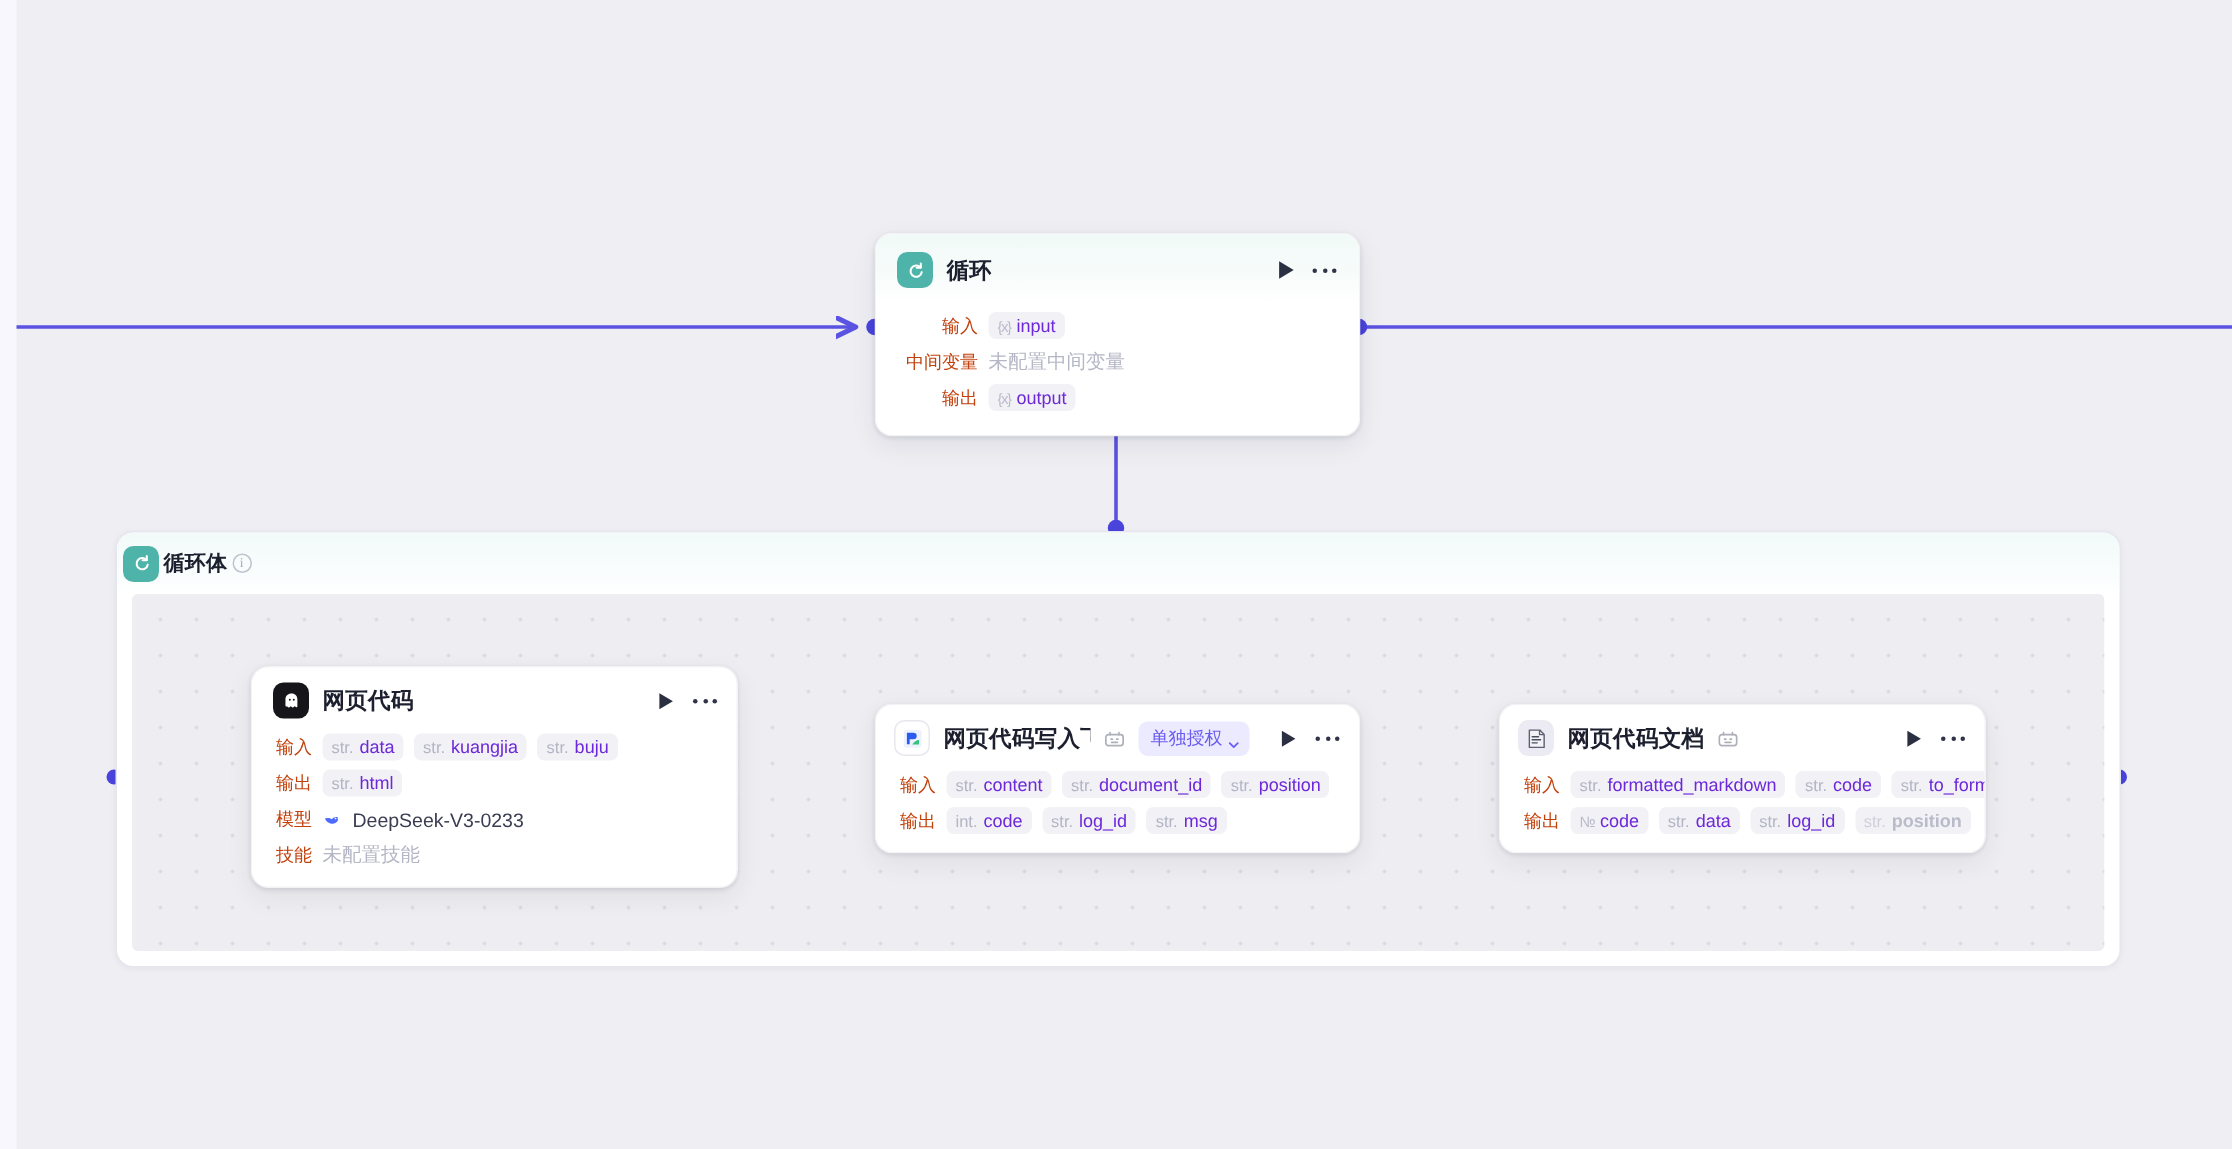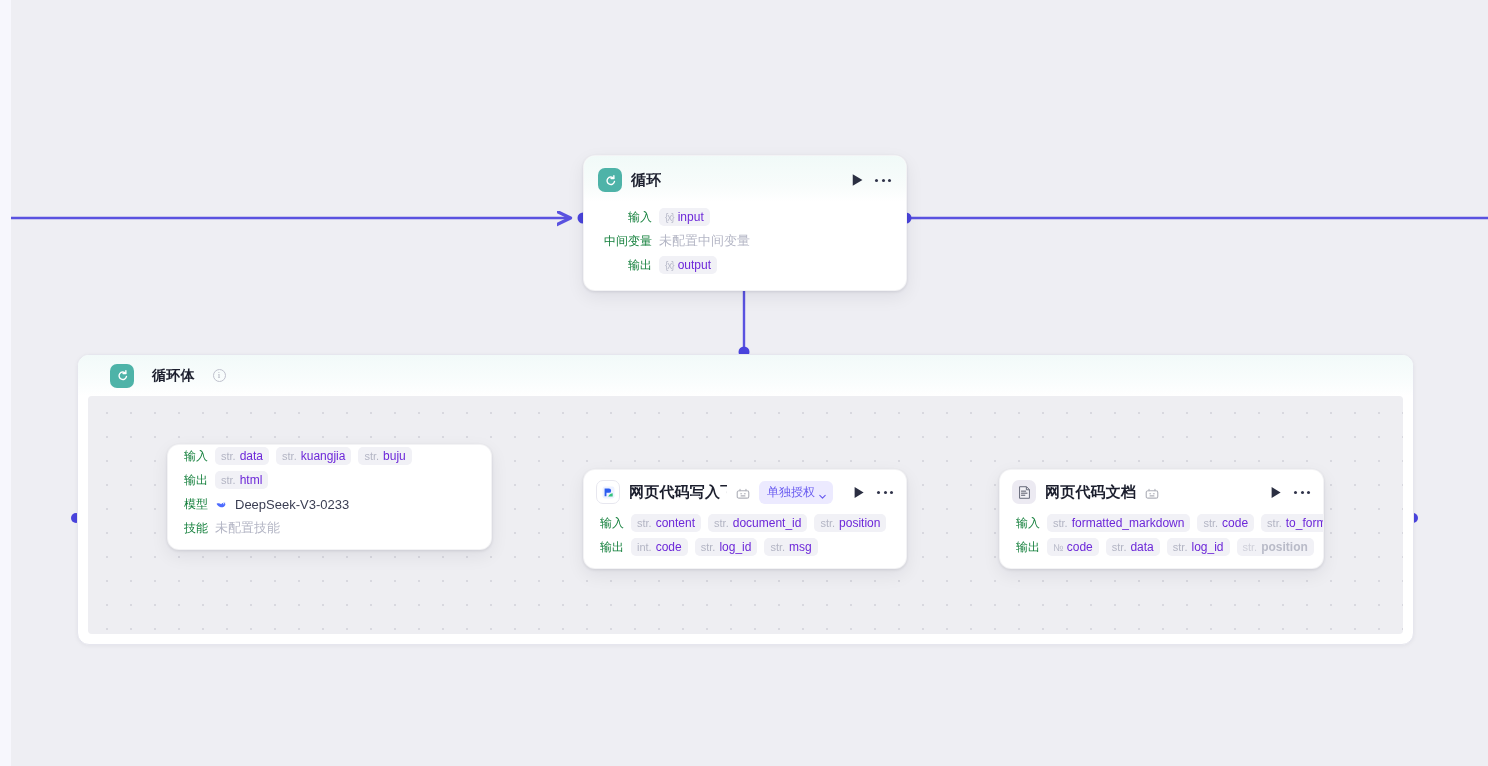--- a/index.html
+++ b/index.html
@@ -96,21 +96,21 @@
   .node-body { padding: 0 12px 11px 12px; }
   .row {
     display: flex; align-items: center;
     gap: 7px;
     min-height: 22px;
     margin-bottom: 2px;
   }
   .row:last-child { margin-bottom: 0; }
   .row-label {
     font-size: 12px;
-    color: #15803d;
+    color: #c2410c;
     flex: 0 0 auto;
     white-space: nowrap;
   }
   .tag {
     display: inline-flex; align-items: baseline; gap: 4px;
     background: #f1f1f6;
     border-radius: 5px;
     padding: 2px 6px;
     font-size: 12px;
     white-space: nowrap;
@@ -144,22 +144,22 @@
     position: absolute;
     left: 77px; top: 354px; width: 1337px; height: 291px;
     background: #ffffff;
     border: 1px solid #e6e6ee;
     border-radius: 12px;
     box-shadow: 0 1px 4px rgba(16,18,40,.05);
     overflow: hidden;
   }
   #loop-body-header {
     height: 41px;
-    display: flex; align-items: center; gap: 18px;
-    padding: 0 32px;
+    display: flex; align-items: center; gap: 3px;
+    padding: 0 4px;
     background: linear-gradient(180deg,#f2faf9 0%,#fafdfd 70%,#ffffff 100%);
   }
   #loop-body-title {
     font-size: 14px; font-weight: 600; color: #1c1f2e; letter-spacing: .2px;
   }
   .info-icon {
     width: 13px; height: 13px; border-radius: 50%;
     border: 1px solid #bfc1cd;
     color: #a9abb8;
     font-size: 9px; line-height: 11px; text-align: center;
@@ -282,20 +282,41 @@
         <span class="row-label">输出</span>
         <span class="tag var-tag">
           <span class="t-type">{x}</span>
           <span class="t-name">output</span>
         </span>
       </div>
     </div>
   </div>
 
   <div class="node" id="node-webcode">
+    <div class="node-header">
+      <span class="icon-sq icon-black">
+        <svg width="15" height="15" viewBox="0 0 20 20">
+          <path d="M10 3.2c3 0 5 2.2 5 5.2v6.1c0 .7-.7 1.1-1.3.7l-1.1-.8-1.2.9a.9.9 0 0 1-1.1 0l-1.2-.9-1.2.9a.9.9 0 0 1-1.1 0l-1.1-.8c-.6.4-1.3 0-1.3-.7V8.4c0-3 2-5.2 5.6-5.2Z" fill="#ffffff"></path>
+          <circle cx="8.3" cy="8.6" r=".85" fill="#16161a"></circle>
+          <circle cx="11.8" cy="8.6" r=".85" fill="#16161a"></circle>
+        </svg>
+      </span>
+      <span class="node-title">网页代码</span>
+      <span class="hdr-spacer"></span>
+      <span class="play-btn">
+        <svg width="12" height="13" viewBox="0 0 12 13">
+            <path d="M1.6 1.1 L10.6 6.5 L1.6 11.9 Z" fill="#2b2f42"></path>
+          </svg>
+      </span>
+      <span class="dots-btn">
+          <i></i>
+          <i></i>
+          <i></i>
+        </span>
+    </div>
     <div class="node-body">
       <div class="row">
         <span class="row-label">输入</span>
         <span class="tag">
           <span class="t-type">str.</span>
           <span class="t-name">data</span>
         </span>
         <span class="tag">
           <span class="t-type">str.</span>
           <span class="t-name">kuangjia</span>

